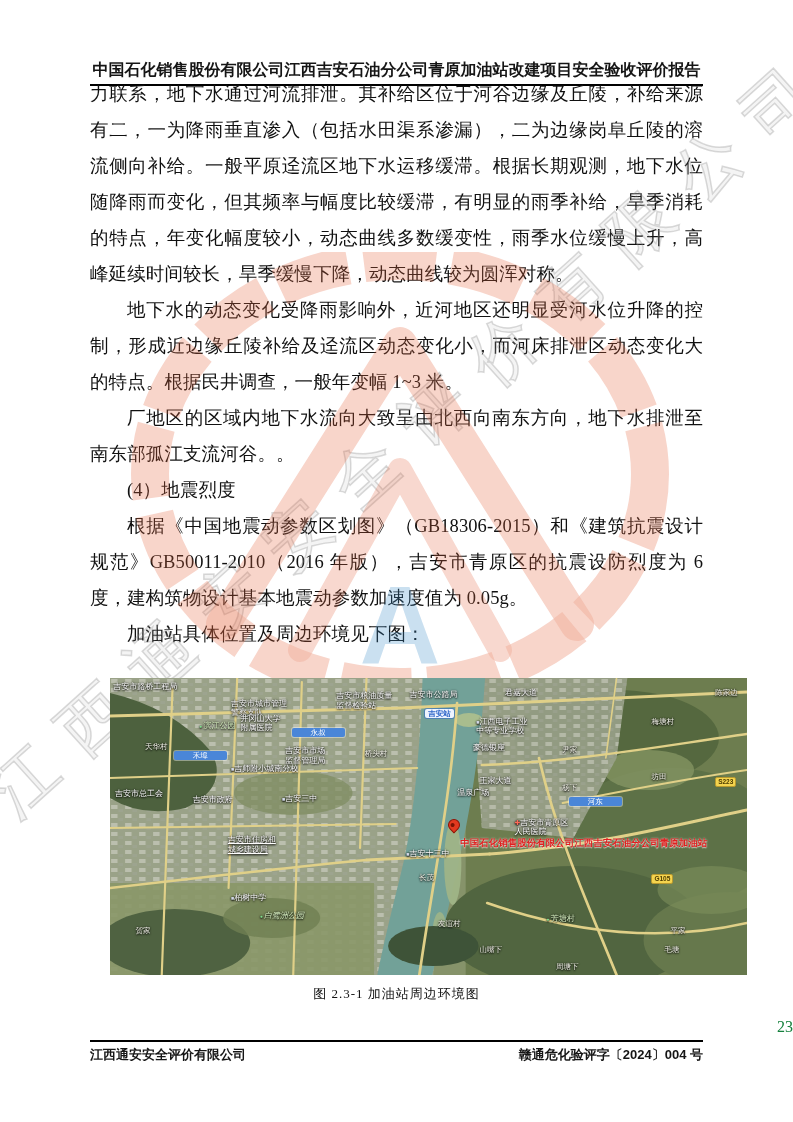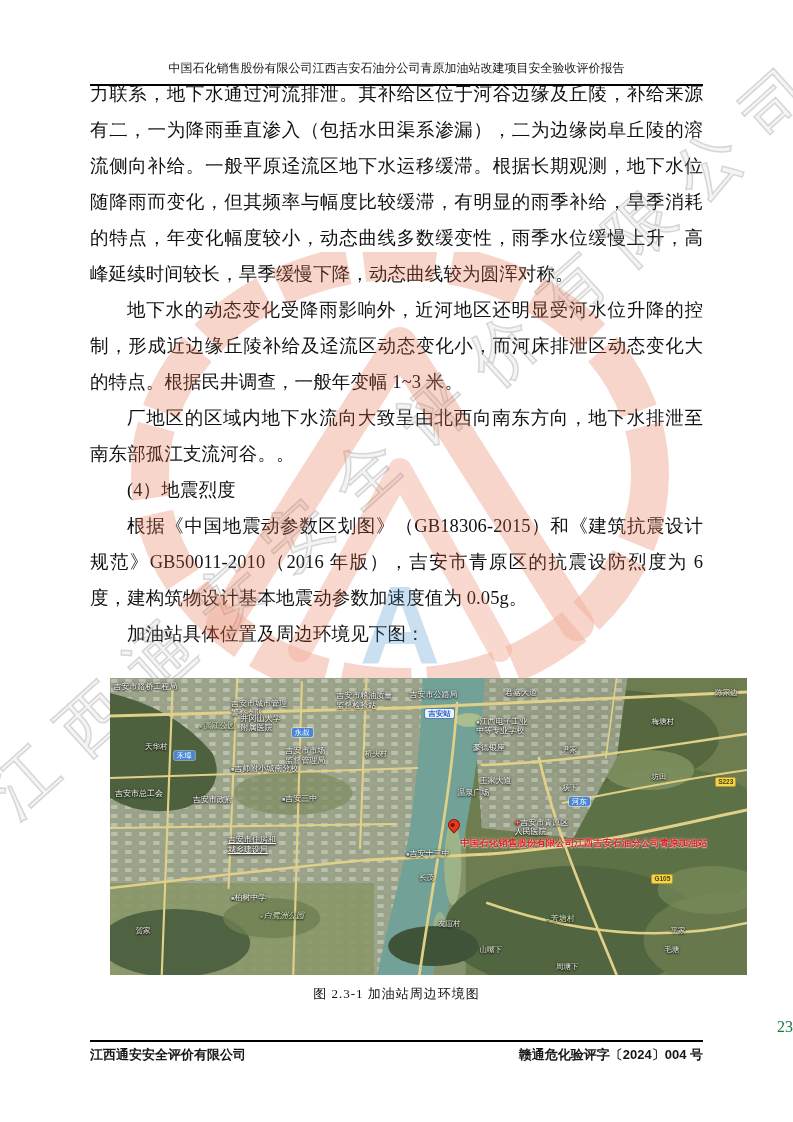--- a/index.html
+++ b/index.html
@@ -1,20 +1,20 @@
 <!DOCTYPE html>
 <html><head>
 <meta charset="utf-8">
 <style>
   html,body{margin:0;padding:0;background:#888;}
   .page{position:relative;width:793px;height:1122px;background:#fff;margin:0 auto;overflow:hidden;
         font-family:"Liberation Serif","DejaVu Serif",serif;color:#111;}
   
   .doc-header{position:absolute;left:90px;right:90px;top:60px;text-align:center;
-        font-family:"Liberation Sans","DejaVu Sans",sans-serif;font-size:12px;font-weight:400;color:#151515;}
+        font-family:"Liberation Sans","DejaVu Sans",sans-serif;font-size:16px;font-weight:700;color:#151515;}
   .header-rule{position:absolute;left:90px;right:90px;top:84px;height:2px;background:#000;}
   
   .body-text{position:absolute;left:90px;right:90px;top:76px;z-index:1;}
   .para{margin:0;font-size:18.5px;line-height:36px;letter-spacing:.1px;text-align:justify;text-justify:inter-ideograph;}
   .para.ind{text-indent:2em;}
   
   .wm{position:absolute;pointer-events:none;z-index:2;}
   .wm-text{left:-30px;top:770px;width:1400px;transform:rotate(-42deg);transform-origin:left top;
         font-size:66px;letter-spacing:26px;white-space:nowrap;color:rgba(150,150,150,.10);
         -webkit-text-stroke:1.5px rgba(140,140,140,.32);font-family:"Liberation Sans",sans-serif;}
@@ -23,21 +23,21 @@
   .map-fig{position:absolute;left:110px;top:678px;width:637px;height:297px;z-index:3;background:#86936a;overflow:hidden;}
   .map-terrain{position:absolute;left:0;top:0;width:100%;height:100%;}
   .map-labels{position:absolute;left:0;top:0;width:100%;height:100%;font-family:"Liberation Sans","DejaVu Sans",sans-serif;}
   .lb{position:absolute;font-size:8px;line-height:1.2;color:#fff;white-space:pre-line;
       text-shadow:0 1px 2px rgba(0,0,0,.95),0 0 2px rgba(0,0,0,.9);}
   .lb.village{font-size:7.5px;color:#f1f1e6;}
   .lb.park{color:#d9f2c2;}
   .lb.park::before{content:'\25CF  ';font-size:5px;color:#82dd8d;}
   .lb.school::before{content:'\25A0 ';font-size:5.5px;color:#d5dcea;}
   .lb.hospital::before{content:'\271A ';font-size:7px;color:#ff6a58;}
-  .lb.badge-blue{background:#4a86d8;color:#fff;padding:0 3px;border-radius:2px;font-size:7.5px;
+  .lb.badge-blue{background:#4a86d8;color:#fff;padding:0 19px;border-radius:2px;font-size:7.5px;
       text-shadow:none;box-shadow:0 0 0 1px rgba(255,255,255,.4);}
   .lb.badge-road{background:#f5d44e;color:#4d3c00;border:1px solid #b99a2e;padding:0 2px;border-radius:2px;
       font-size:6.5px;font-weight:bold;text-shadow:none;}
   .lb.badge-station{background:#eef4ff;color:#2a63c8;padding:0 3px;border-radius:2px;font-size:7.5px;
       font-weight:bold;text-shadow:none;box-shadow:0 0 0 1px rgba(42,99,200,.5);}
   .lb.red-title{color:#e01f1f;font-weight:bold;font-size:9.5px;white-space:nowrap;
       text-shadow:0 0 2px rgba(255,255,255,.75),0 1px 1px rgba(255,255,255,.6);}
   .pin{position:absolute;width:10px;height:10px;background:#e2391f;border:1px solid #8c1507;
       border-radius:50% 50% 50% 0;transform:rotate(-45deg);}
   .pin::after{content:'';position:absolute;width:4px;height:4px;background:#7a1404;border-radius:50%;left:2px;top:2px;}

